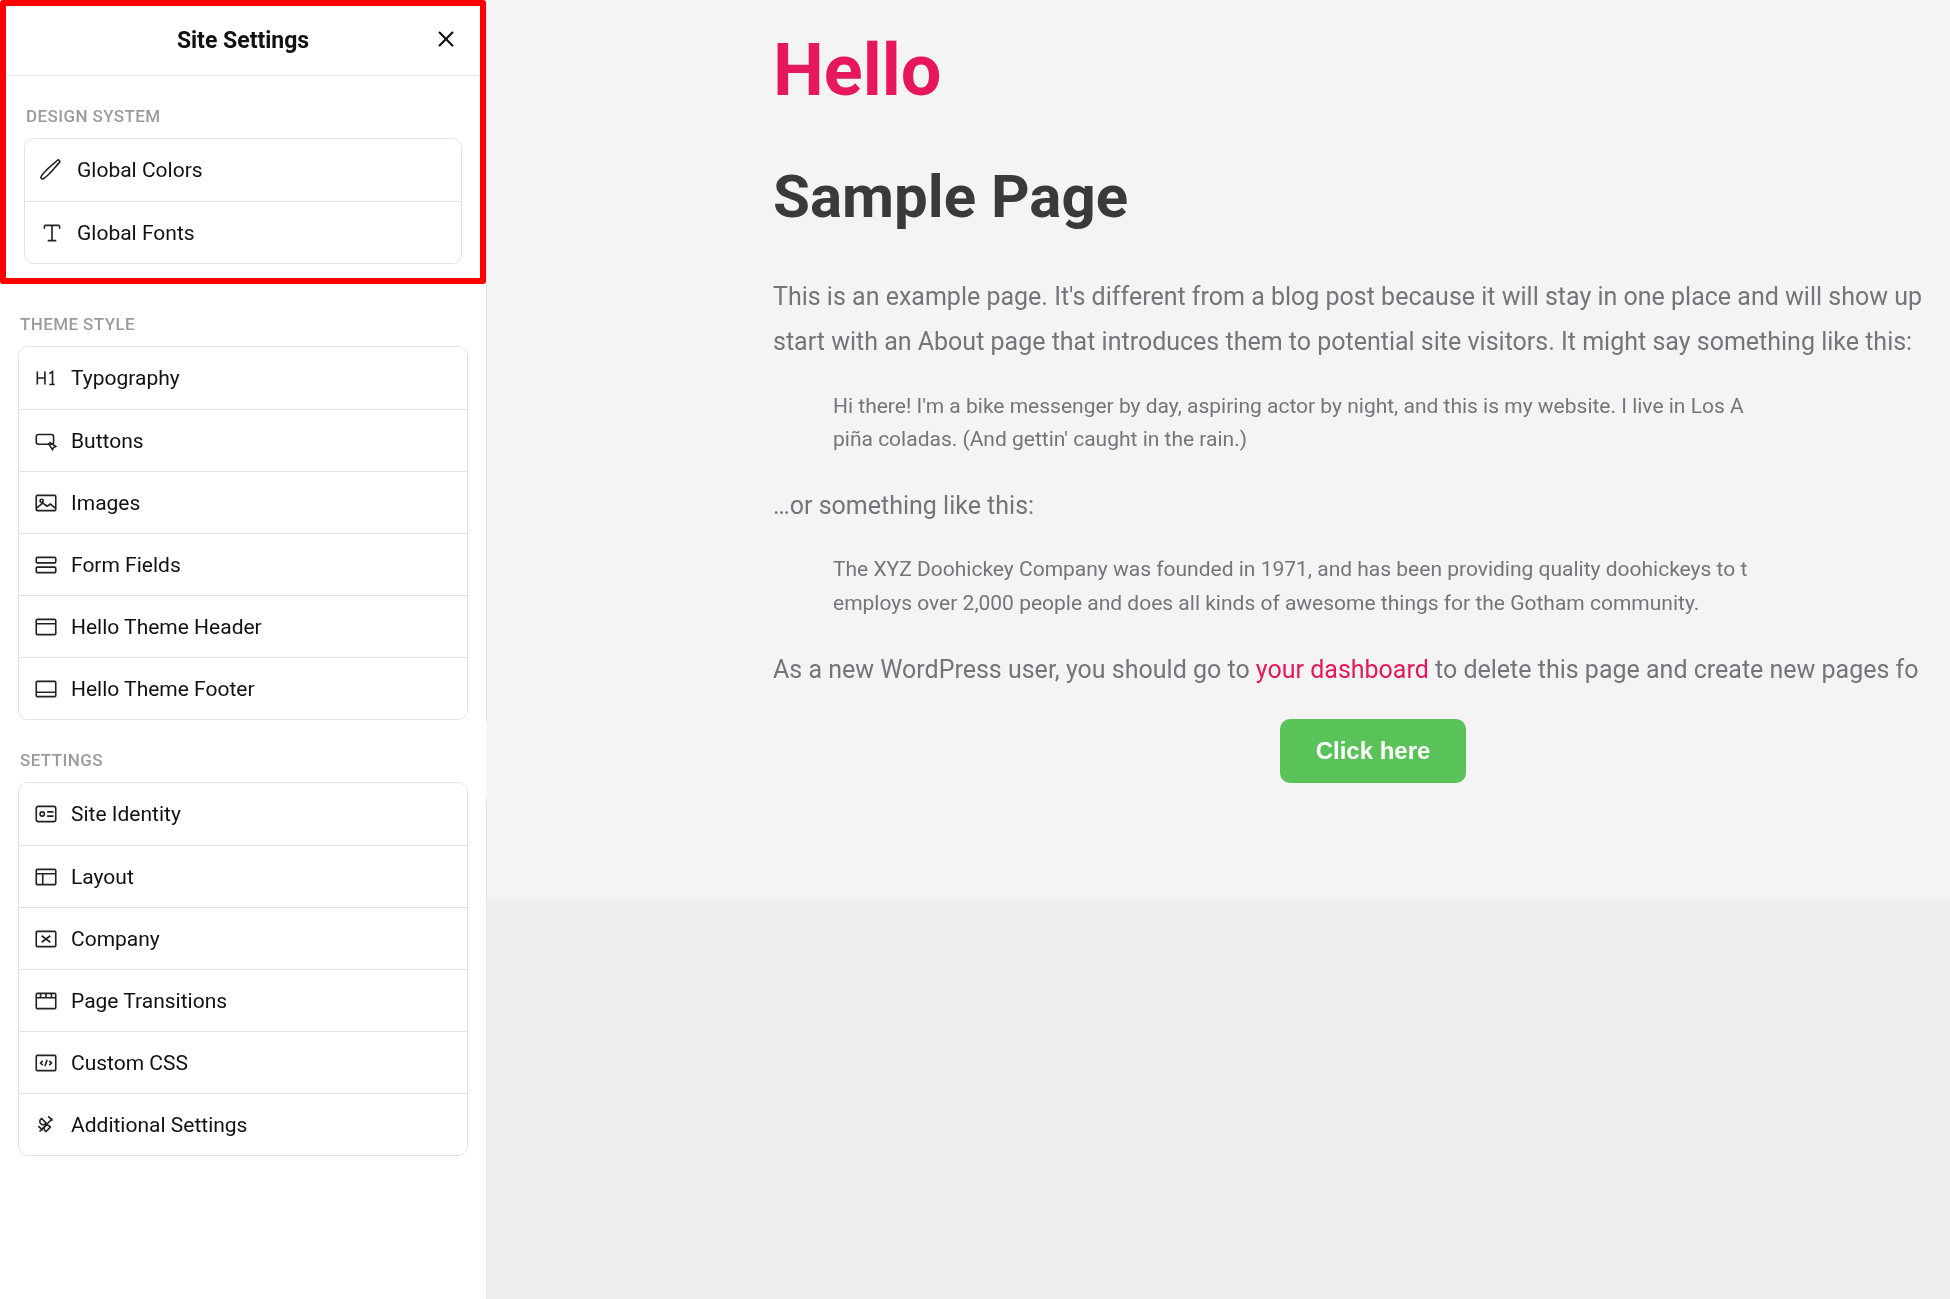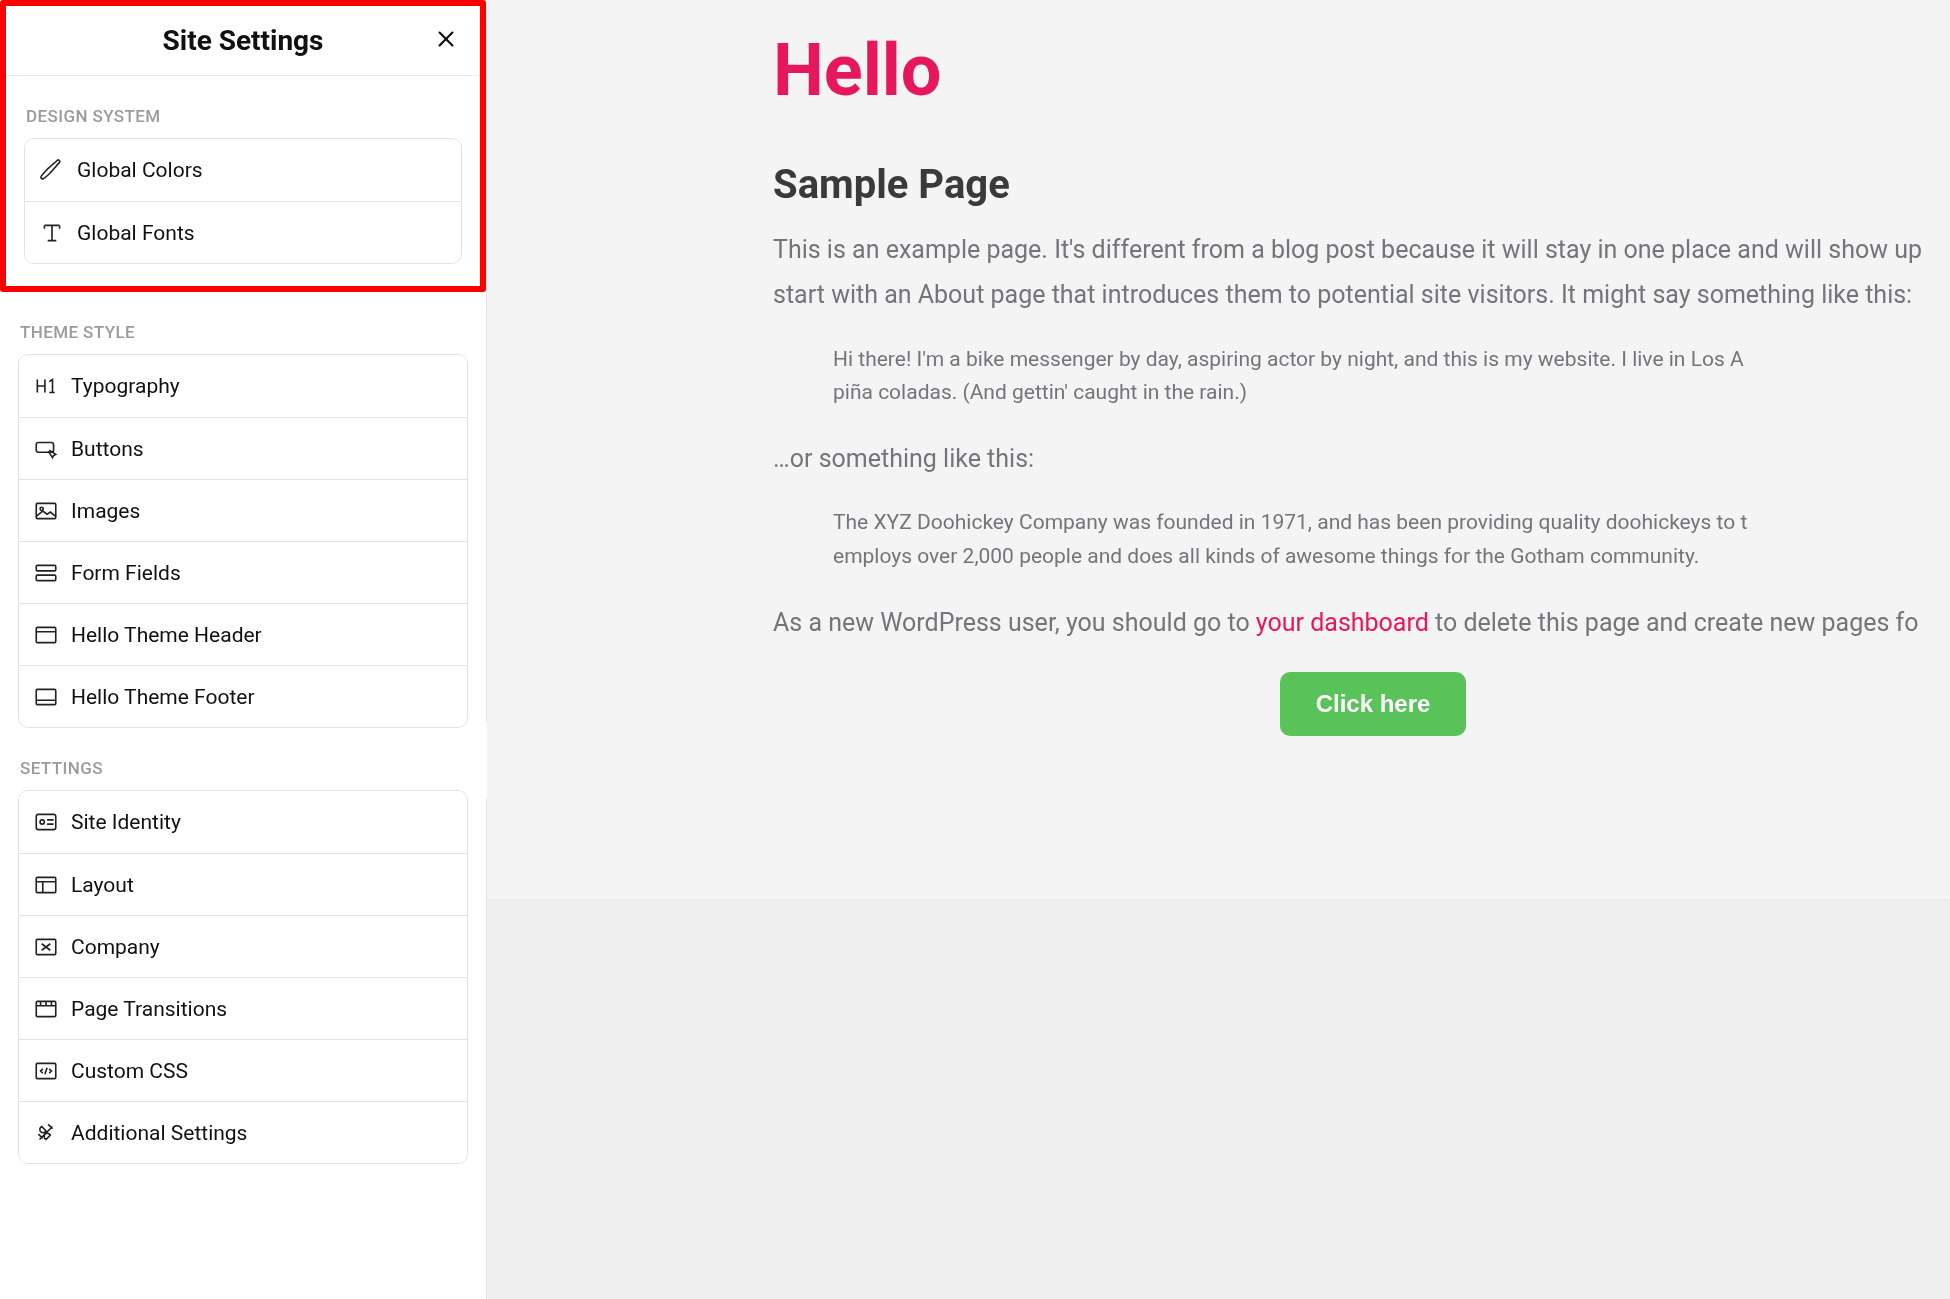--- a/index.html
+++ b/index.html
@@ -3,48 +3,48 @@
 <meta charset="utf-8">
 <style>
   * { box-sizing: border-box; margin: 0; padding: 0; }
   html, body { width: 1950px; height: 1299px; font-family: -apple-system, BlinkMacSystemFont, "Segoe UI", Roboto, Helvetica, Arial, sans-serif; background: #f4f4f4; overflow: hidden; }
   .app { display: flex; width: 100%; height: 100%; }
 
   
   .sidebar { width: 487px; background: #ffffff; height: 100%; position: relative; border-right: 1px solid #e5e5e5; padding: 0; }
   .sidebar-inner { padding: 0 18px 24px 18px; }
   .panel-header { display: flex; align-items: center; justify-content: center; height: 70px; position: relative; border-bottom: 1px solid #eaeaea; }
-  .panel-title { font-size: 28px; font-weight: 700; color: #111; }
+  .panel-title { font-size: 23px; font-weight: 700; color: #111; }
   .close-btn { position: absolute; right: 22px; top: 50%; transform: translateY(-50%); width: 24px; height: 24px; display: flex; align-items: center; justify-content: center; cursor: pointer; }
   .close-btn svg { width: 22px; height: 22px; }
 
   .section-label { font-size: 17px; font-weight: 500; color: #9b9b9b; letter-spacing: 0.4px; margin: 30px 0 12px 2px; text-transform: uppercase; }
 
   .list-group { border: 1px solid #e2e2e2; border-radius: 10px; overflow: hidden; background: #fff; }
   .list-item { display: flex; align-items: center; height: 62px; padding: 0 14px; border-top: 1px solid #e2e2e2; cursor: pointer; background: #fff; }
   .list-item:first-child { border-top: none; }
   .list-item .icon-slot { width: 38px; display: flex; align-items: center; justify-content: flex-start; flex: 0 0 38px; }
   .list-item .icon-slot svg { width: 26px; height: 26px; stroke: #222; fill: none; stroke-width: 1.5; }
   .list-item .label { font-size: 21px; color: #111; }
 
   
   .highlight-box { border: 6px solid #ff0000; border-radius: 3px; padding-bottom: 10px; margin: 0 -18px; }
   .highlight-box .panel-header { border-bottom: 1px solid #eaeaea; }
   .highlight-box .section-label { margin-left: 20px; }
-  .highlight-box .list-group { margin: 12px 18px; }
+  .highlight-box .list-group { margin: 4px 18px; }
 
   
   .collapse-handle { position: absolute; right: -22px; top: 720px; width: 22px; height: 80px; background: #fff; border: 1px solid #ddd; border-left: none; border-radius: 0 6px 6px 0; display: flex; align-items: center; justify-content: center; cursor: pointer; box-shadow: 1px 1px 4px rgba(0,0,0,0.06); }
   .collapse-handle svg { width: 10px; height: 14px; }
 
   
   .preview { flex: 1; background: #f4f4f4; position: relative; overflow: hidden; }
   .preview-content { padding: 28px 0 0 286px; }
   .brand { font-size: 72px; font-weight: 700; color: #e6175c; margin-bottom: 48px; }
-  .page-heading { font-size: 40px; font-weight: 700; color: #3a3a3a; margin-bottom: 23px; }
+  .page-heading { font-size: 60px; font-weight: 700; color: #3a3a3a; margin-bottom: 46px; }
   .para { font-size: 25px; color: #72757a; line-height: 1.55; margin-bottom: 28px; white-space: nowrap; }
   .blockquote { border-left: none; padding-left: 60px; font-size: 21px; color: #72757a; line-height: 1.6; margin-bottom: 30px; white-space: nowrap; }
   .link { color: #e6175c; }
   .btn-row { display: flex; justify-content: center; margin-top: 30px; width: 1200px; }
   .cta-button { background: #59c359; color: #fff; font-size: 24px; font-weight: 600; padding: 18px 36px; border: none; border-radius: 10px; cursor: pointer; }
   .spacer-bottom { position: absolute; left: 0; right: 0; bottom: 0; height: 400px; background: #efefef; }
   .preview-inner { position: relative; z-index: 1; }
 </style>
 </head>
 <body>

